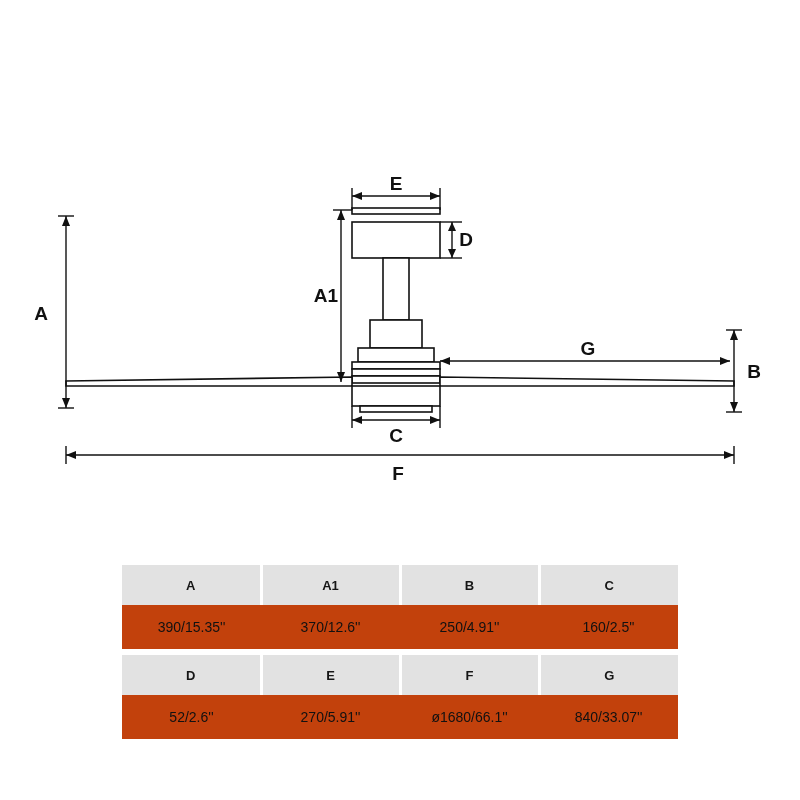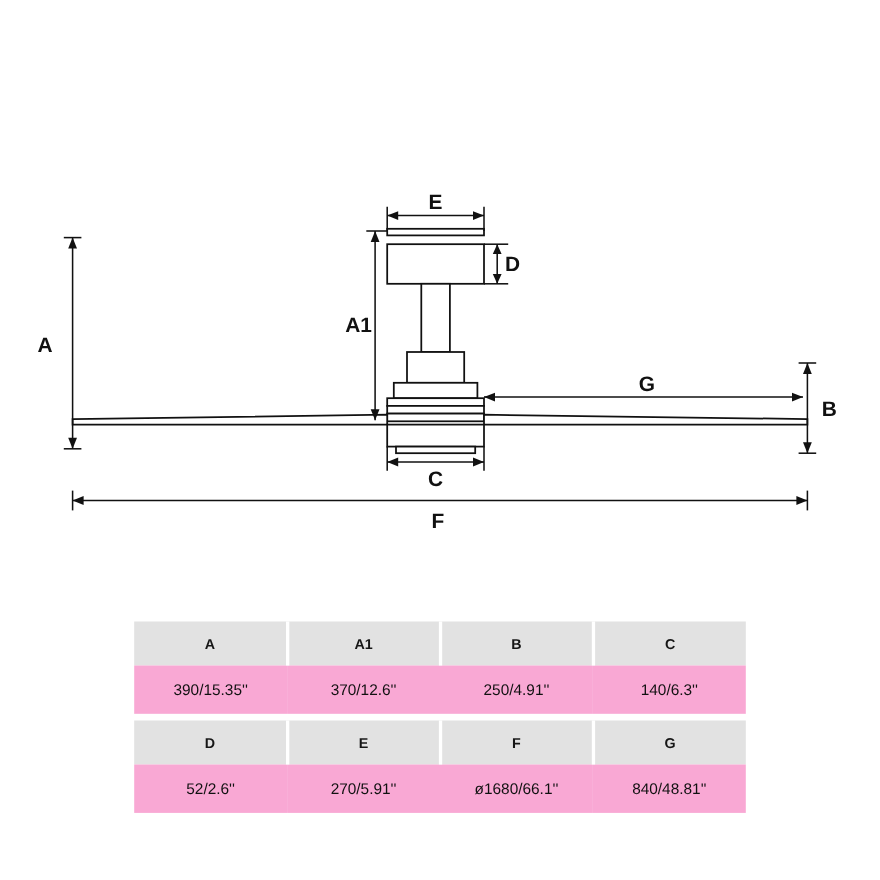--- a/index.html
+++ b/index.html
@@ -52,21 +52,21 @@
   }
   .spec-table td.head {
     background: #e2e2e2;
     font-weight: bold;
     color: #161616;
     font-size: 13px;
     border-right: 3px solid #ffffff;
   }
   .spec-table td.head:last-child { border-right: none; }
   .spec-table td.val {
-    background: #f9a8d4;
+    background: #c2410c;
     color: #111111;
     font-size: 14px;
     height: 44px;
   }
   .spacer-row td { height: 6px; background: #ffffff; }
 </style>
 </head>
 <body>
 
 <div id="stage">
@@ -191,36 +191,36 @@
       <tr>
         <td class="head">A</td>
         <td class="head">A1</td>
         <td class="head">B</td>
         <td class="head">C</td>
       </tr>
       <tr>
         <td class="val">390/15.35''</td>
         <td class="val">370/12.6''</td>
         <td class="val">250/4.91''</td>
-        <td class="val">140/6.3''</td>
+        <td class="val">160/2.5''</td>
       </tr>
       <tr class="spacer-row">
         <td></td>
         <td></td>
         <td></td>
         <td></td>
       </tr>
       <tr>
         <td class="head">D</td>
         <td class="head">E</td>
         <td class="head">F</td>
         <td class="head">G</td>
       </tr>
       <tr>
         <td class="val">52/2.6''</td>
         <td class="val">270/5.91''</td>
         <td class="val">ø1680/66.1''</td>
-        <td class="val">840/48.81''</td>
+        <td class="val">840/33.07''</td>
       </tr>
     </tbody>
   </table>
 
 </div>
 
 </body></html>

